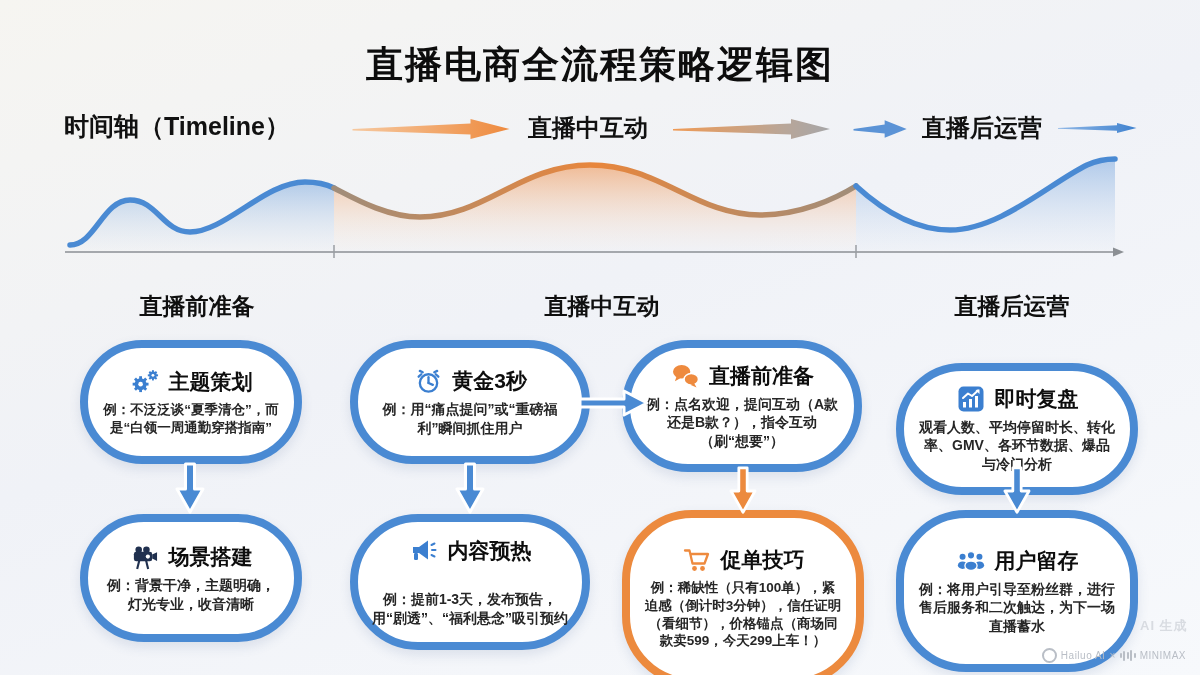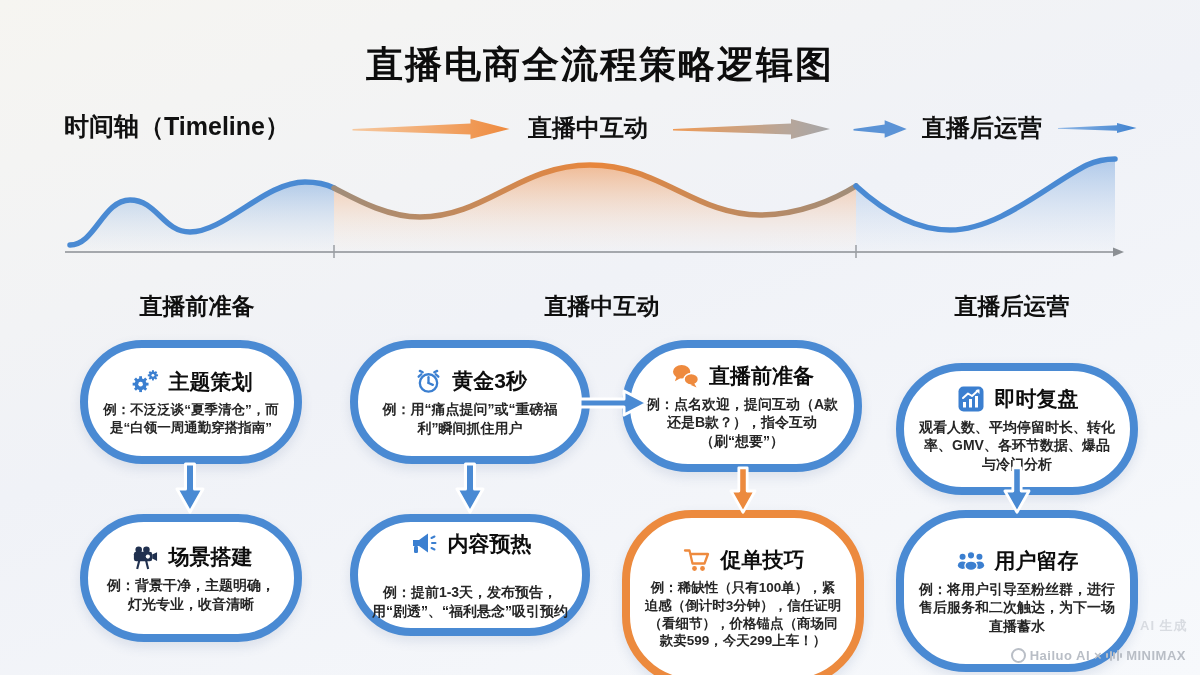--- a/index.html
+++ b/index.html
@@ -18,21 +18,21 @@
     box-sizing:border-box;text-align:center;padding:6px 14px;
     box-shadow:0 5px 12px rgba(70,100,150,0.14);
   }
   .node.orange{border-color:#ec8a3e;}
   .node .head{display:flex;align-items:flex-end;justify-content:center;gap:9px;}
   .node .nt{font-size:21px;font-weight:bold;color:#0d0d0d;white-space:nowrap;}
   .node .nb{font-size:14px;font-weight:bold;color:#262626;line-height:1.32;margin-top:5px;}
   .node .nb.sm{font-size:13.5px;}
   .ic{display:inline-flex;align-items:center;justify-content:center;width:30px;height:28px;}
   .varrow,.harrow{position:absolute;}
-  .wm-brand{display:flex;align-items:center;gap:4px;color:#b9bec6;font-weight:bold;font-size:13px;letter-spacing:0.5px;}
+  .wm-brand{display:flex;align-items:center;gap:4px;color:#b9bec6;font-weight:normal;font-size:10px;letter-spacing:0.5px;}
   .wm-ring{width:11px;height:11px;border:2px solid #b9bec6;border-radius:50%;display:inline-block;}
   .wm-bars{display:inline-flex;align-items:center;gap:1.5px;}
   .wm-bars i{display:inline-block;width:2px;background:#b9bec6;border-radius:1px;}
   .wm-ai{color:#c9cdd4;font-size:13px;font-weight:bold;opacity:0.65;letter-spacing:1px;}
 </style>
 </head>
 <body>
 
 <div id="canvas">
 
@@ -176,21 +176,21 @@
             <path d="M8,4.5 L5,3"></path>
               <path d="M20,4.5 L23,3"></path>
           </g>
         </svg>
       </span>
       <span class="nt">黄金3秒</span>
     </div>
     <div class="nb">例：用“痛点提问”或“重磅福利”瞬间抓住用户</div>
   </div>
 
-  <div class="node" style="left:350px;top:514px;width:240px;height:122px;gap:20px;">
+  <div class="node" style="left:350px;top:514px;width:240px;height:136px;gap:20px;">
     <div class="head">
       <span class="ic">
         <svg viewBox="0 0 28 26" width="28" height="26">
           <g fill="#3b7fd0">
             <polygon points="3,9 9,9 18,2.5 18,21.5 9,15 3,15"></polygon>
             <rect x="4" y="15" width="4" height="7" rx="1.2"></rect>
           </g>
           <g stroke="#3b7fd0" stroke-width="2" fill="none" stroke-linecap="round">
             <path d="M21.5,7 L24.5,5.5"></path>
               <path d="M22,12 L25.5,12"></path>

